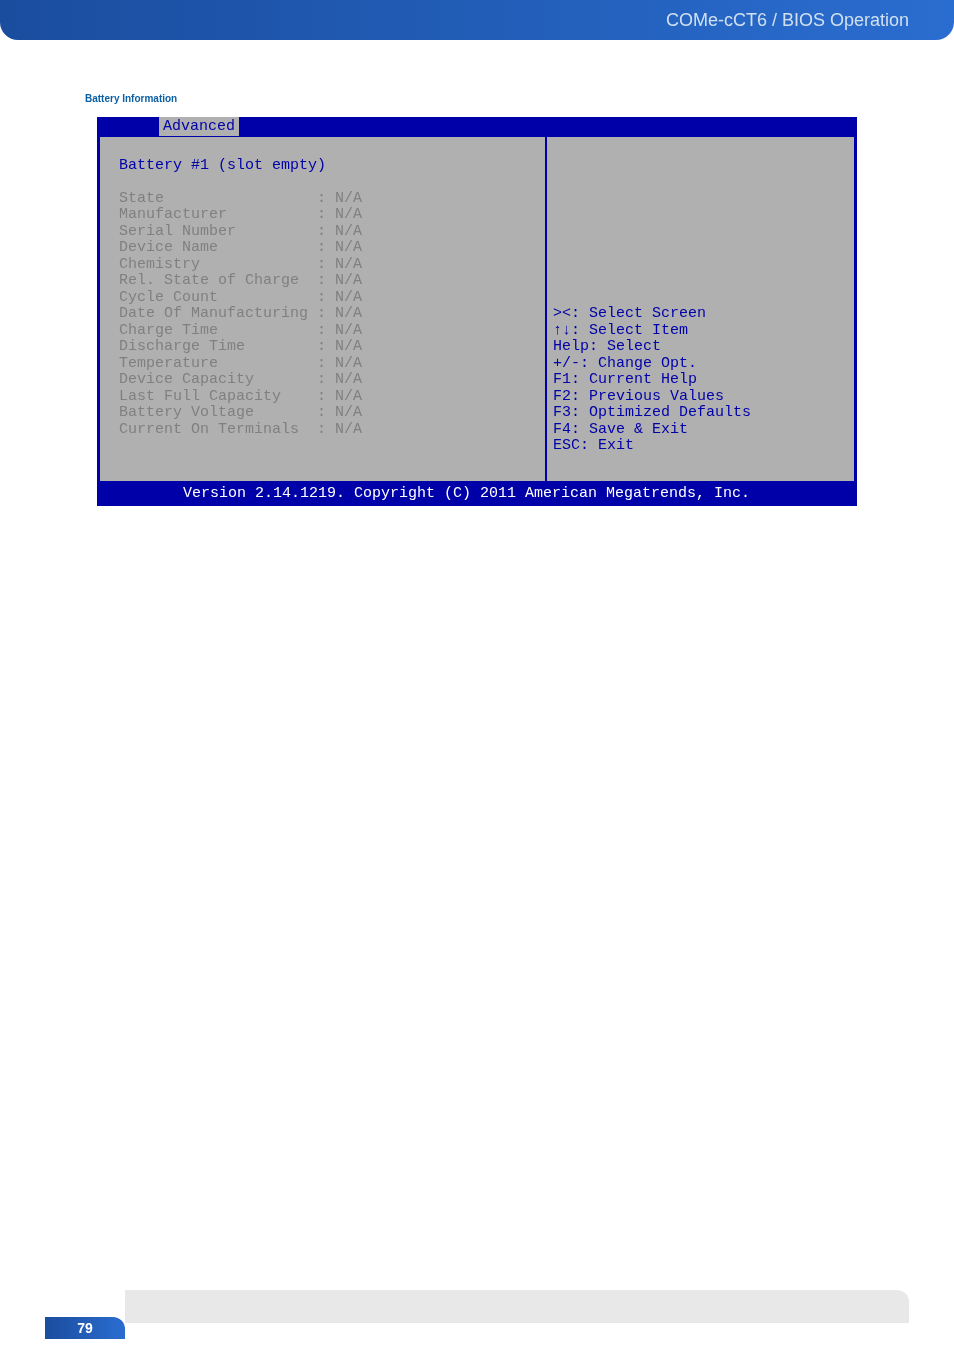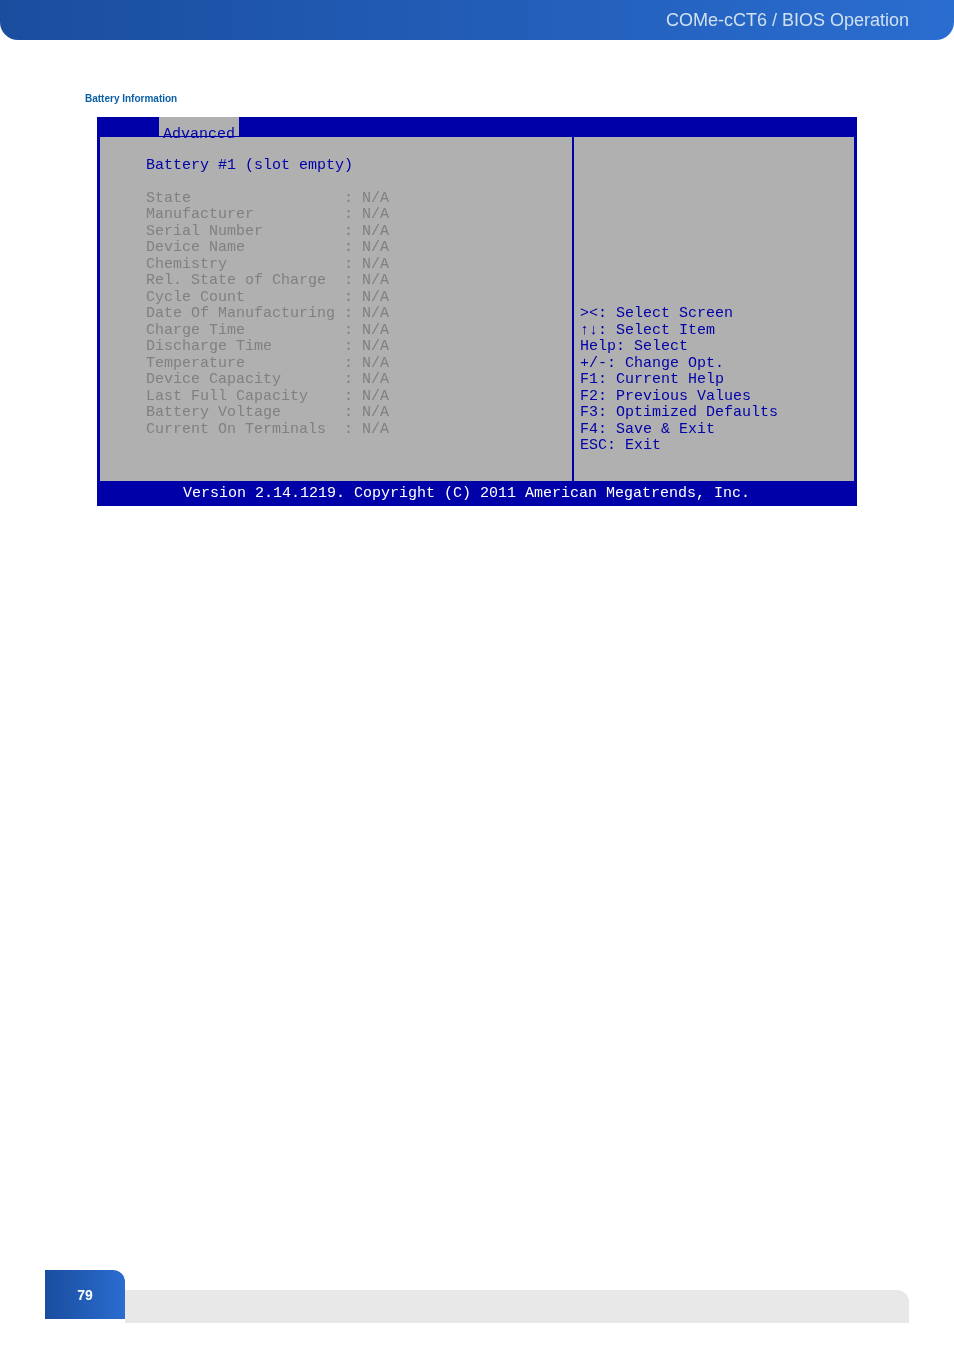--- a/index.html
+++ b/index.html
@@ -59,31 +59,30 @@
     background: #0000a8;
     height: 20px;
     position: relative;
   }
   .bios-tab-active {
     position: absolute;
     left: 62px;
     top: 0;
     background: #b0b0b0;
     color: #0000a8;
-    padding: 8px 4px;
+    padding: 0 4px;
     line-height: 19px;
     height: 19px;
     font-weight: normal;
   }
   .bios-body {
     display: flex;
     background: #b0b0b0;
     border: 3px solid #0000a8;
     border-top: 0;
-    padding-left: 27px;
   }
   .bios-left {
     flex: 0 0 447px;
     border-right: 2px solid #0000a8;
     padding: 4px 0 10px 10px;
     color: #808080;
     white-space: pre;
     line-height: 16.5px;
   }
   .bios-left .pane-title {
@@ -103,23 +102,23 @@
     background: #0000a8;
     color: #ffffff;
     text-align: left;
     padding: 1px 0 3px 14px;
     white-space: pre;
     line-height: 18px;
   }
   .page-num-pill {
     position: absolute;
     left: 45px;
-    bottom: 32px;
+    bottom: 12px;
     width: 80px;
-    height: 49px;
+    height: 22px;
     background: linear-gradient(to right, #1a4d9e 0%, #2a6dd0 100%);
     border-top-right-radius: 12px;
     color: #ffffff;
     font-weight: bold;
     font-size: 14px;
     display: flex;
     align-items: center;
     justify-content: center;
     font-family: 'Segoe UI', Arial, sans-serif;
     margin-top: 40px;

